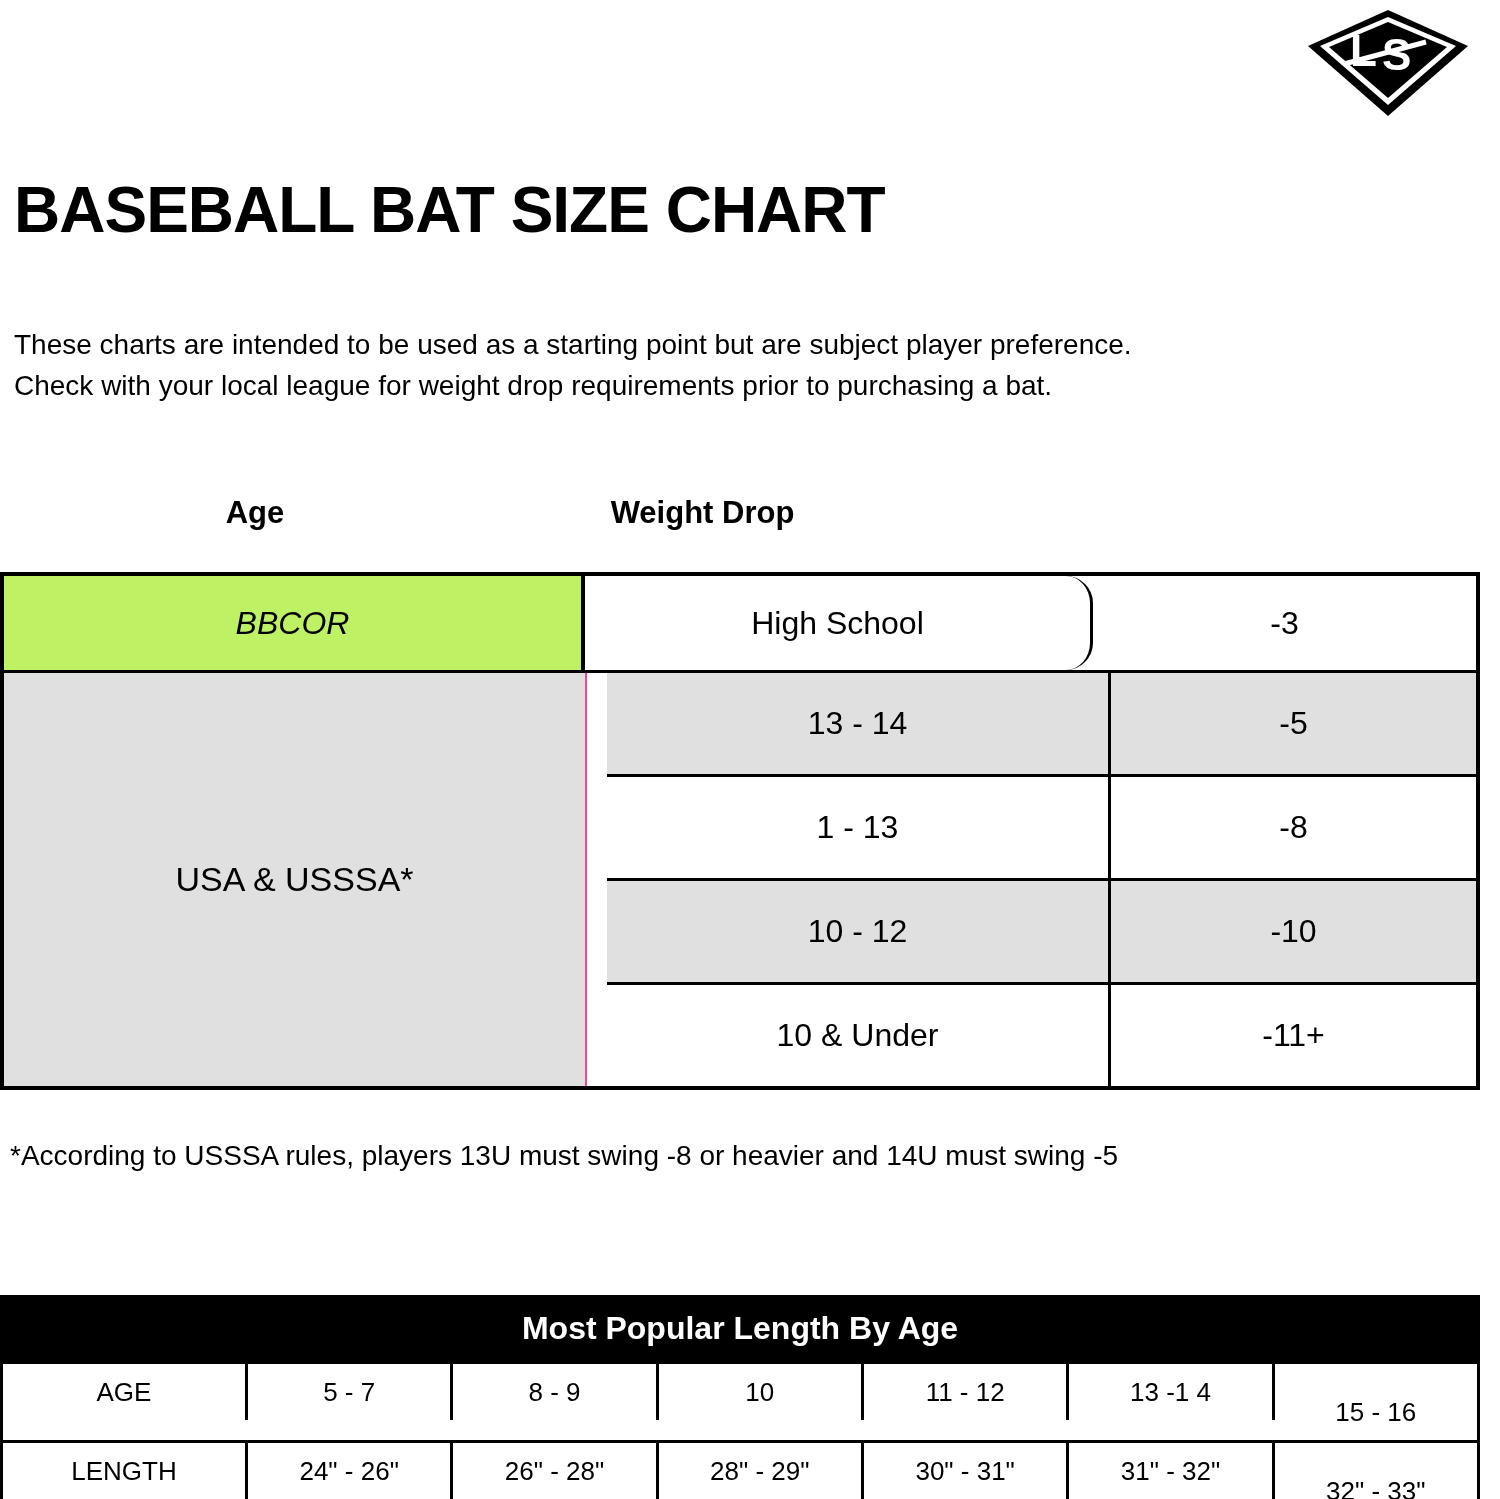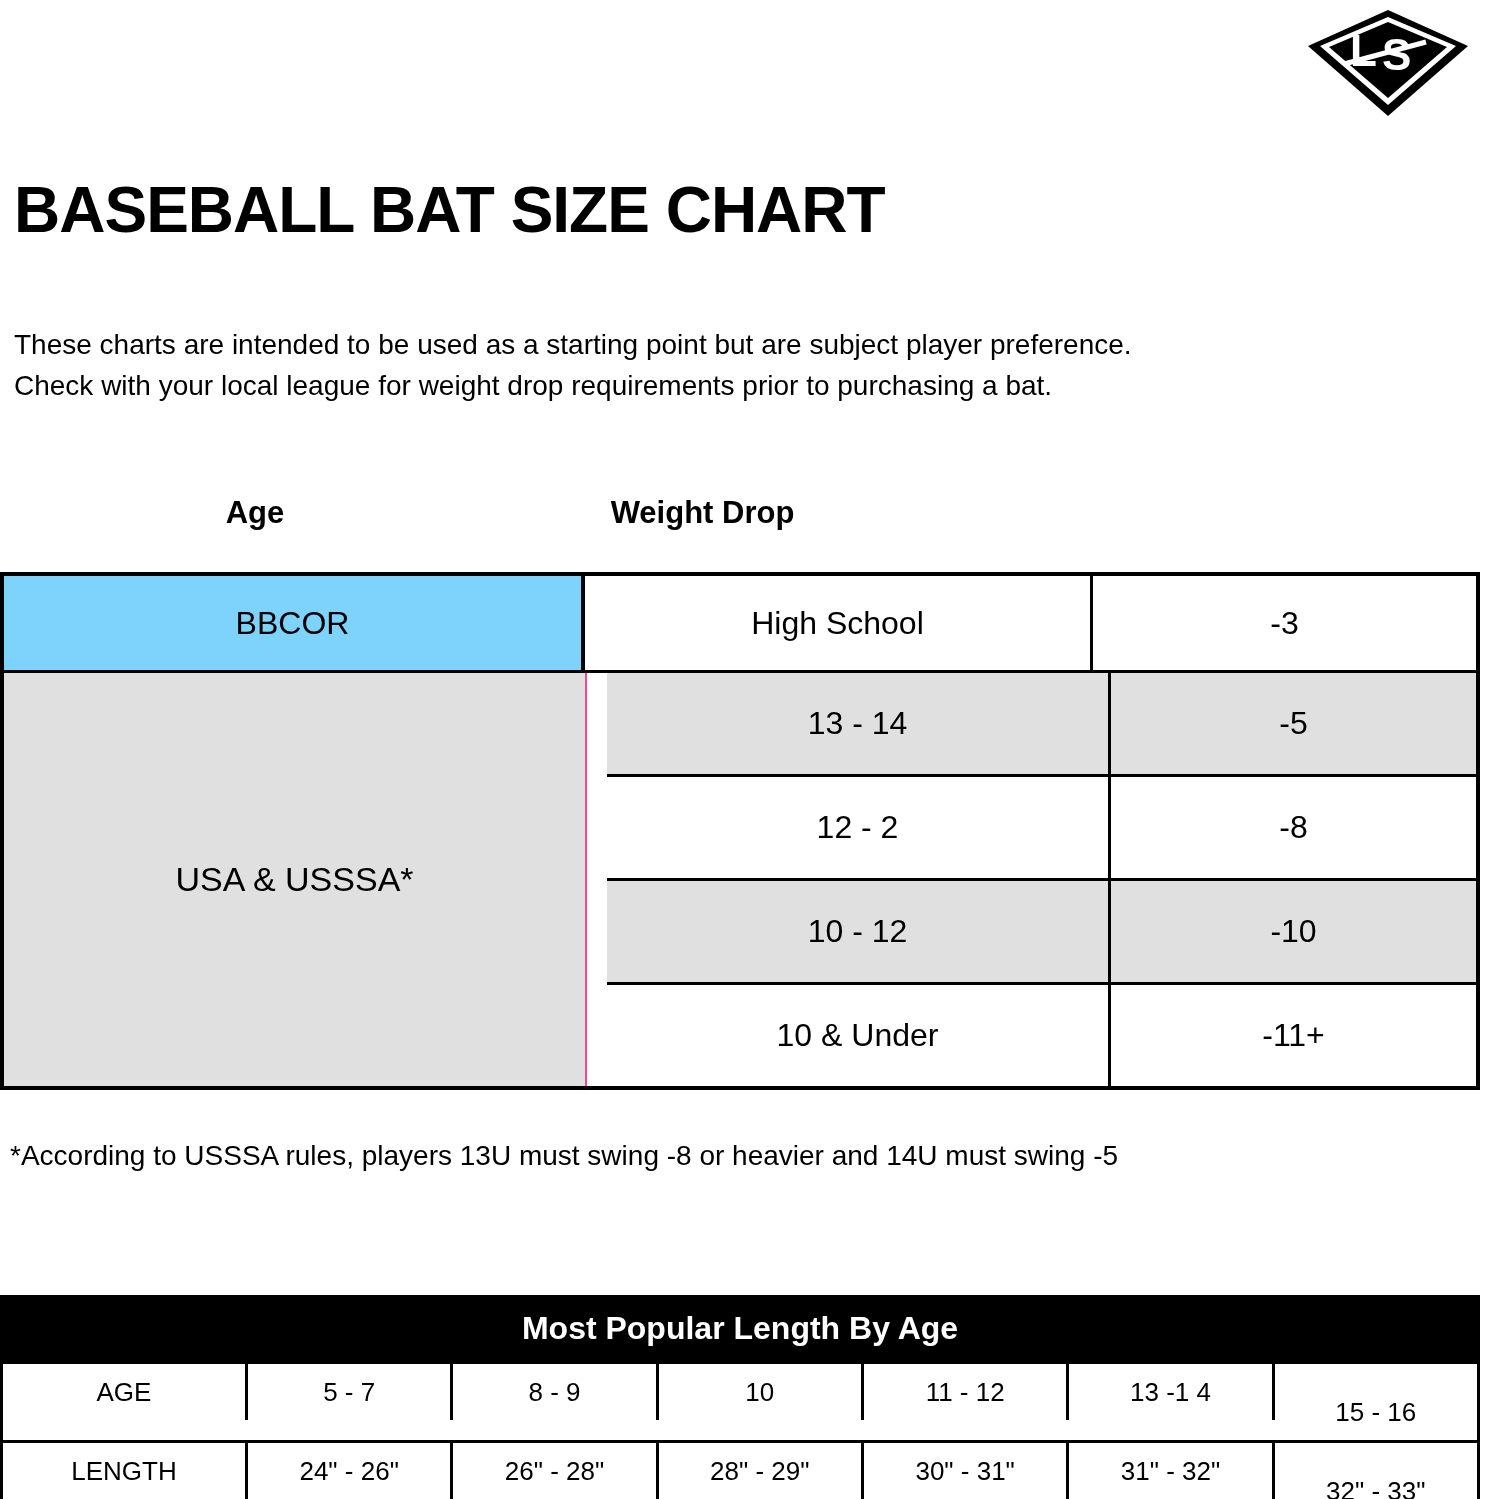--- a/index.html
+++ b/index.html
@@ -83,25 +83,25 @@
   .mrow:last-child { border-bottom: none; }
 
   .cell {
     display: flex;
     align-items: center;
     justify-content: center;
     font-size: 32px;
     box-sizing: border-box;
   }
   .c-assoc { width: 581px; border-right: 4px solid #000; }
-  .c-age   { width: 508px; border-right: 3px solid #000; }
+  .c-age   { width: 508px; border-right: 3px solid #000; border-radius: 27px; }
   .c-drop  { flex: 1; }
 
   .bbcor-row { height: 94px; }
-  .bbcor-assoc { background: #7dd3fc; }
+  .bbcor-assoc { background: #bef264; font-style: italic; }
 
   .usa-block {
     display: flex;
   }
   .usa-assoc {
     width: 581px;
     border-right: 2px solid #ec4899;
     background: #e0e0e0;
     display: flex;
     align-items: center;
@@ -201,21 +201,21 @@
     </div>
 
     <div class="usa-block">
       <div class="usa-assoc">USA &amp; USSSA*</div>
       <div class="usa-rows">
         <div class="urow shaded">
           <div class="cell u-age">13 - 14</div>
           <div class="cell u-drop">-5</div>
         </div>
         <div class="urow">
-          <div class="cell u-age">12 - 2</div>
+          <div class="cell u-age">1 - 13</div>
           <div class="cell u-drop">-8</div>
         </div>
         <div class="urow shaded">
           <div class="cell u-age">10 - 12</div>
           <div class="cell u-drop">-10</div>
         </div>
         <div class="urow">
           <div class="cell u-age">10 &amp; Under</div>
           <div class="cell u-drop">-11+</div>
         </div>

